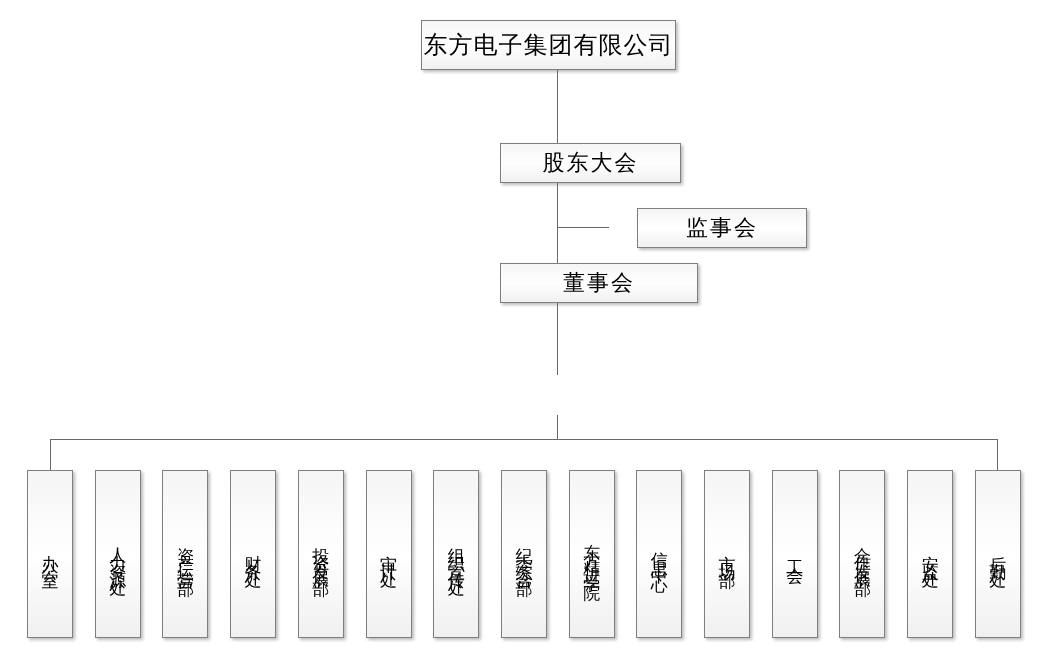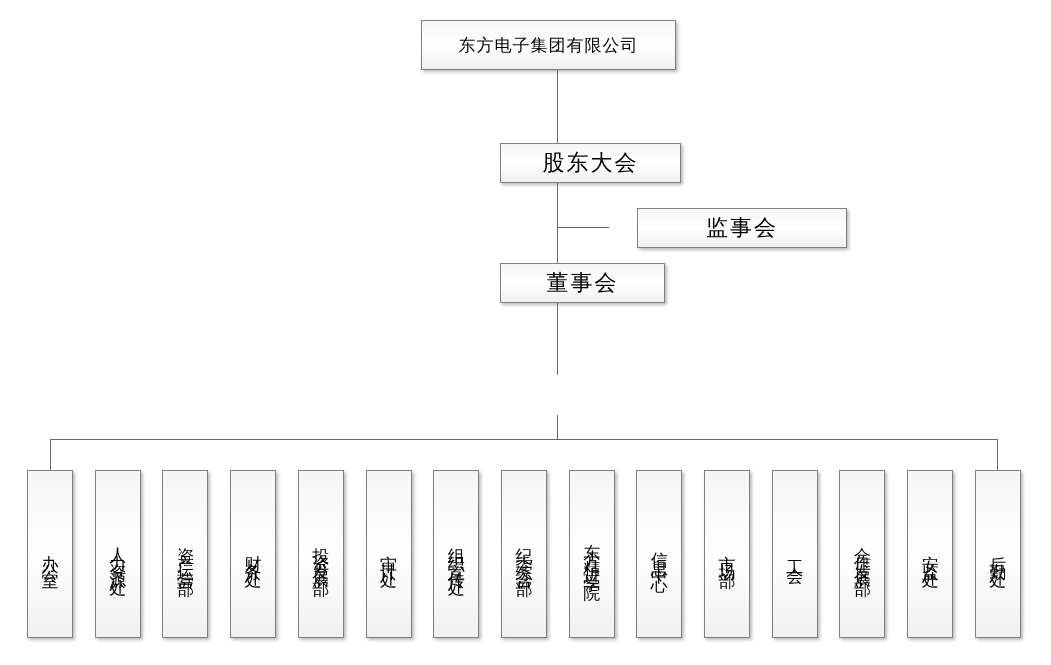--- a/index.html
+++ b/index.html
@@ -26,21 +26,21 @@
     align-items: center;
     justify-content: center;
     text-align: center;
   }
   .box.h-node {
     font-size: 22px;
     letter-spacing: 2px;
     margin-left: 28px;
   }
   .box.root-node {
-    font-size: 17px;
+    font-size: 24px;
     letter-spacing: 1px;
   }
   .dept-row {
     position: absolute;
     left: 27px;
     top: 470px;
     width: 994px;
     height: 168px;
     display: flex;
     justify-content: space-between;
@@ -83,25 +83,25 @@
   <div class="line v" style="left:557px; top:70px; height:73px;"></div>
 
   <div class="box h-node" style="left:472px; top:143px; width:181px; height:40px;">
     <span>股东大会</span>
   </div>
 
   <div class="line v" style="left:557px; top:183px; height:80px;"></div>
 
   <div class="line h" style="left:557px; top:227px; width:52px;"></div>
 
-  <div class="box h-node" style="left:609px; top:208px; width:210px; height:40px;">
+  <div class="box h-node" style="left:609px; top:208px; width:170px; height:40px;">
     <span>监事会</span>
   </div>
 
-  <div class="box h-node" style="left:472px; top:263px; width:165px; height:40px;">
+  <div class="box h-node" style="left:472px; top:263px; width:198px; height:40px;">
     <span>董事会</span>
   </div>
 
   <div class="line v" style="left:557px; top:303px; height:72px;"></div>
 
 
   <div class="line v" style="left:557px; top:415px; height:24px;"></div>
 
   <div class="line h" style="left:50px; top:439px; width:948px;"></div>
 

